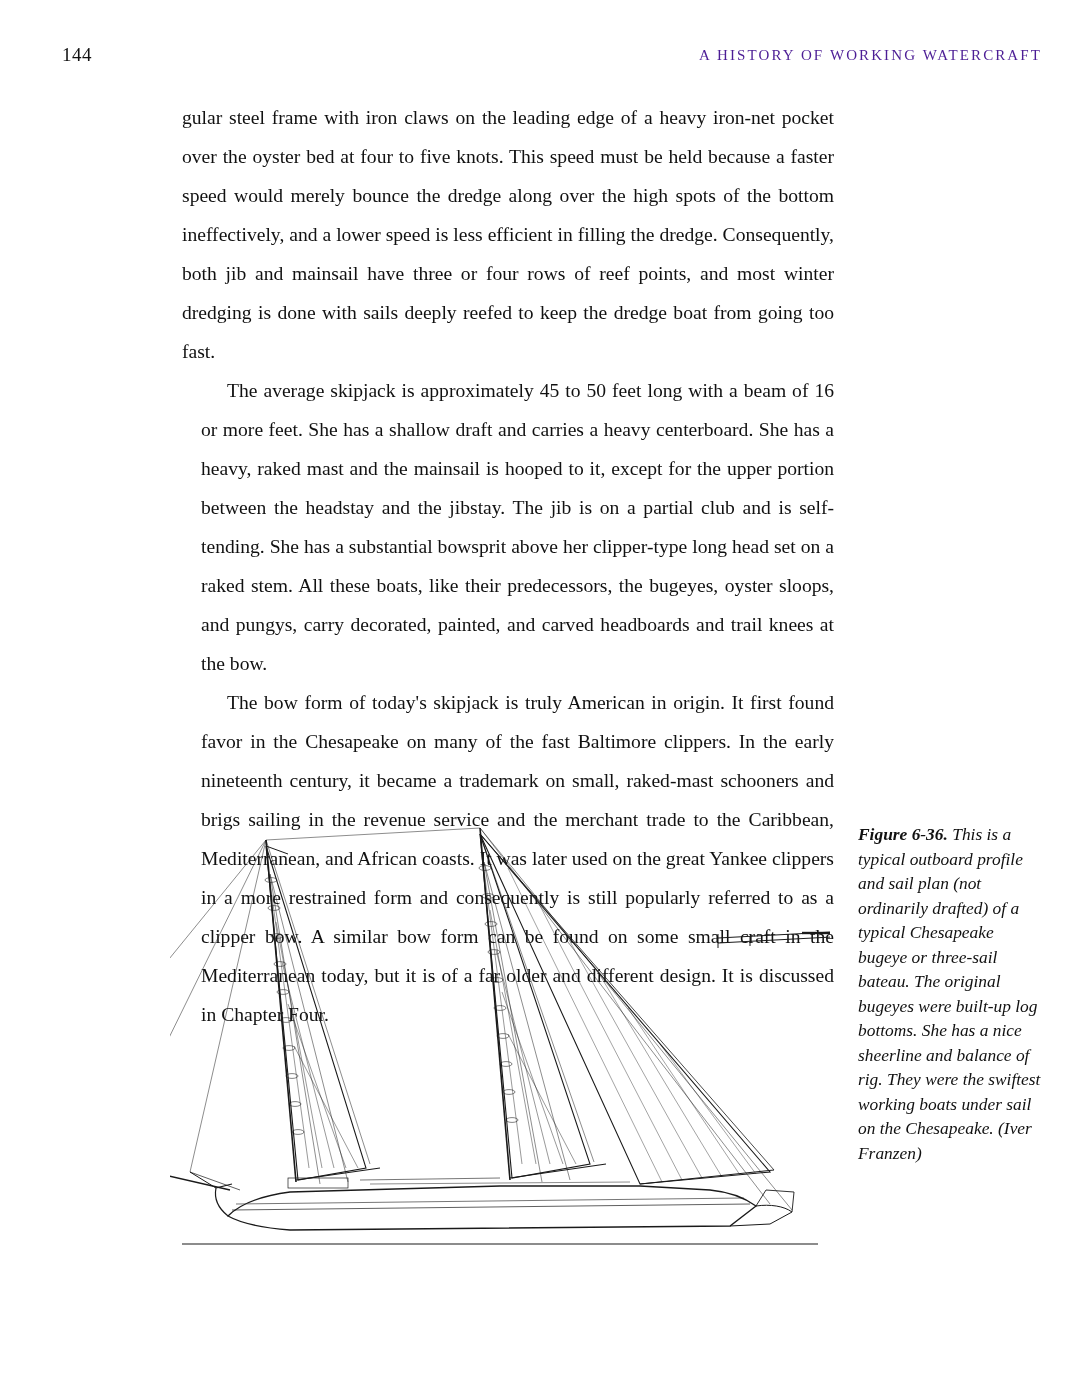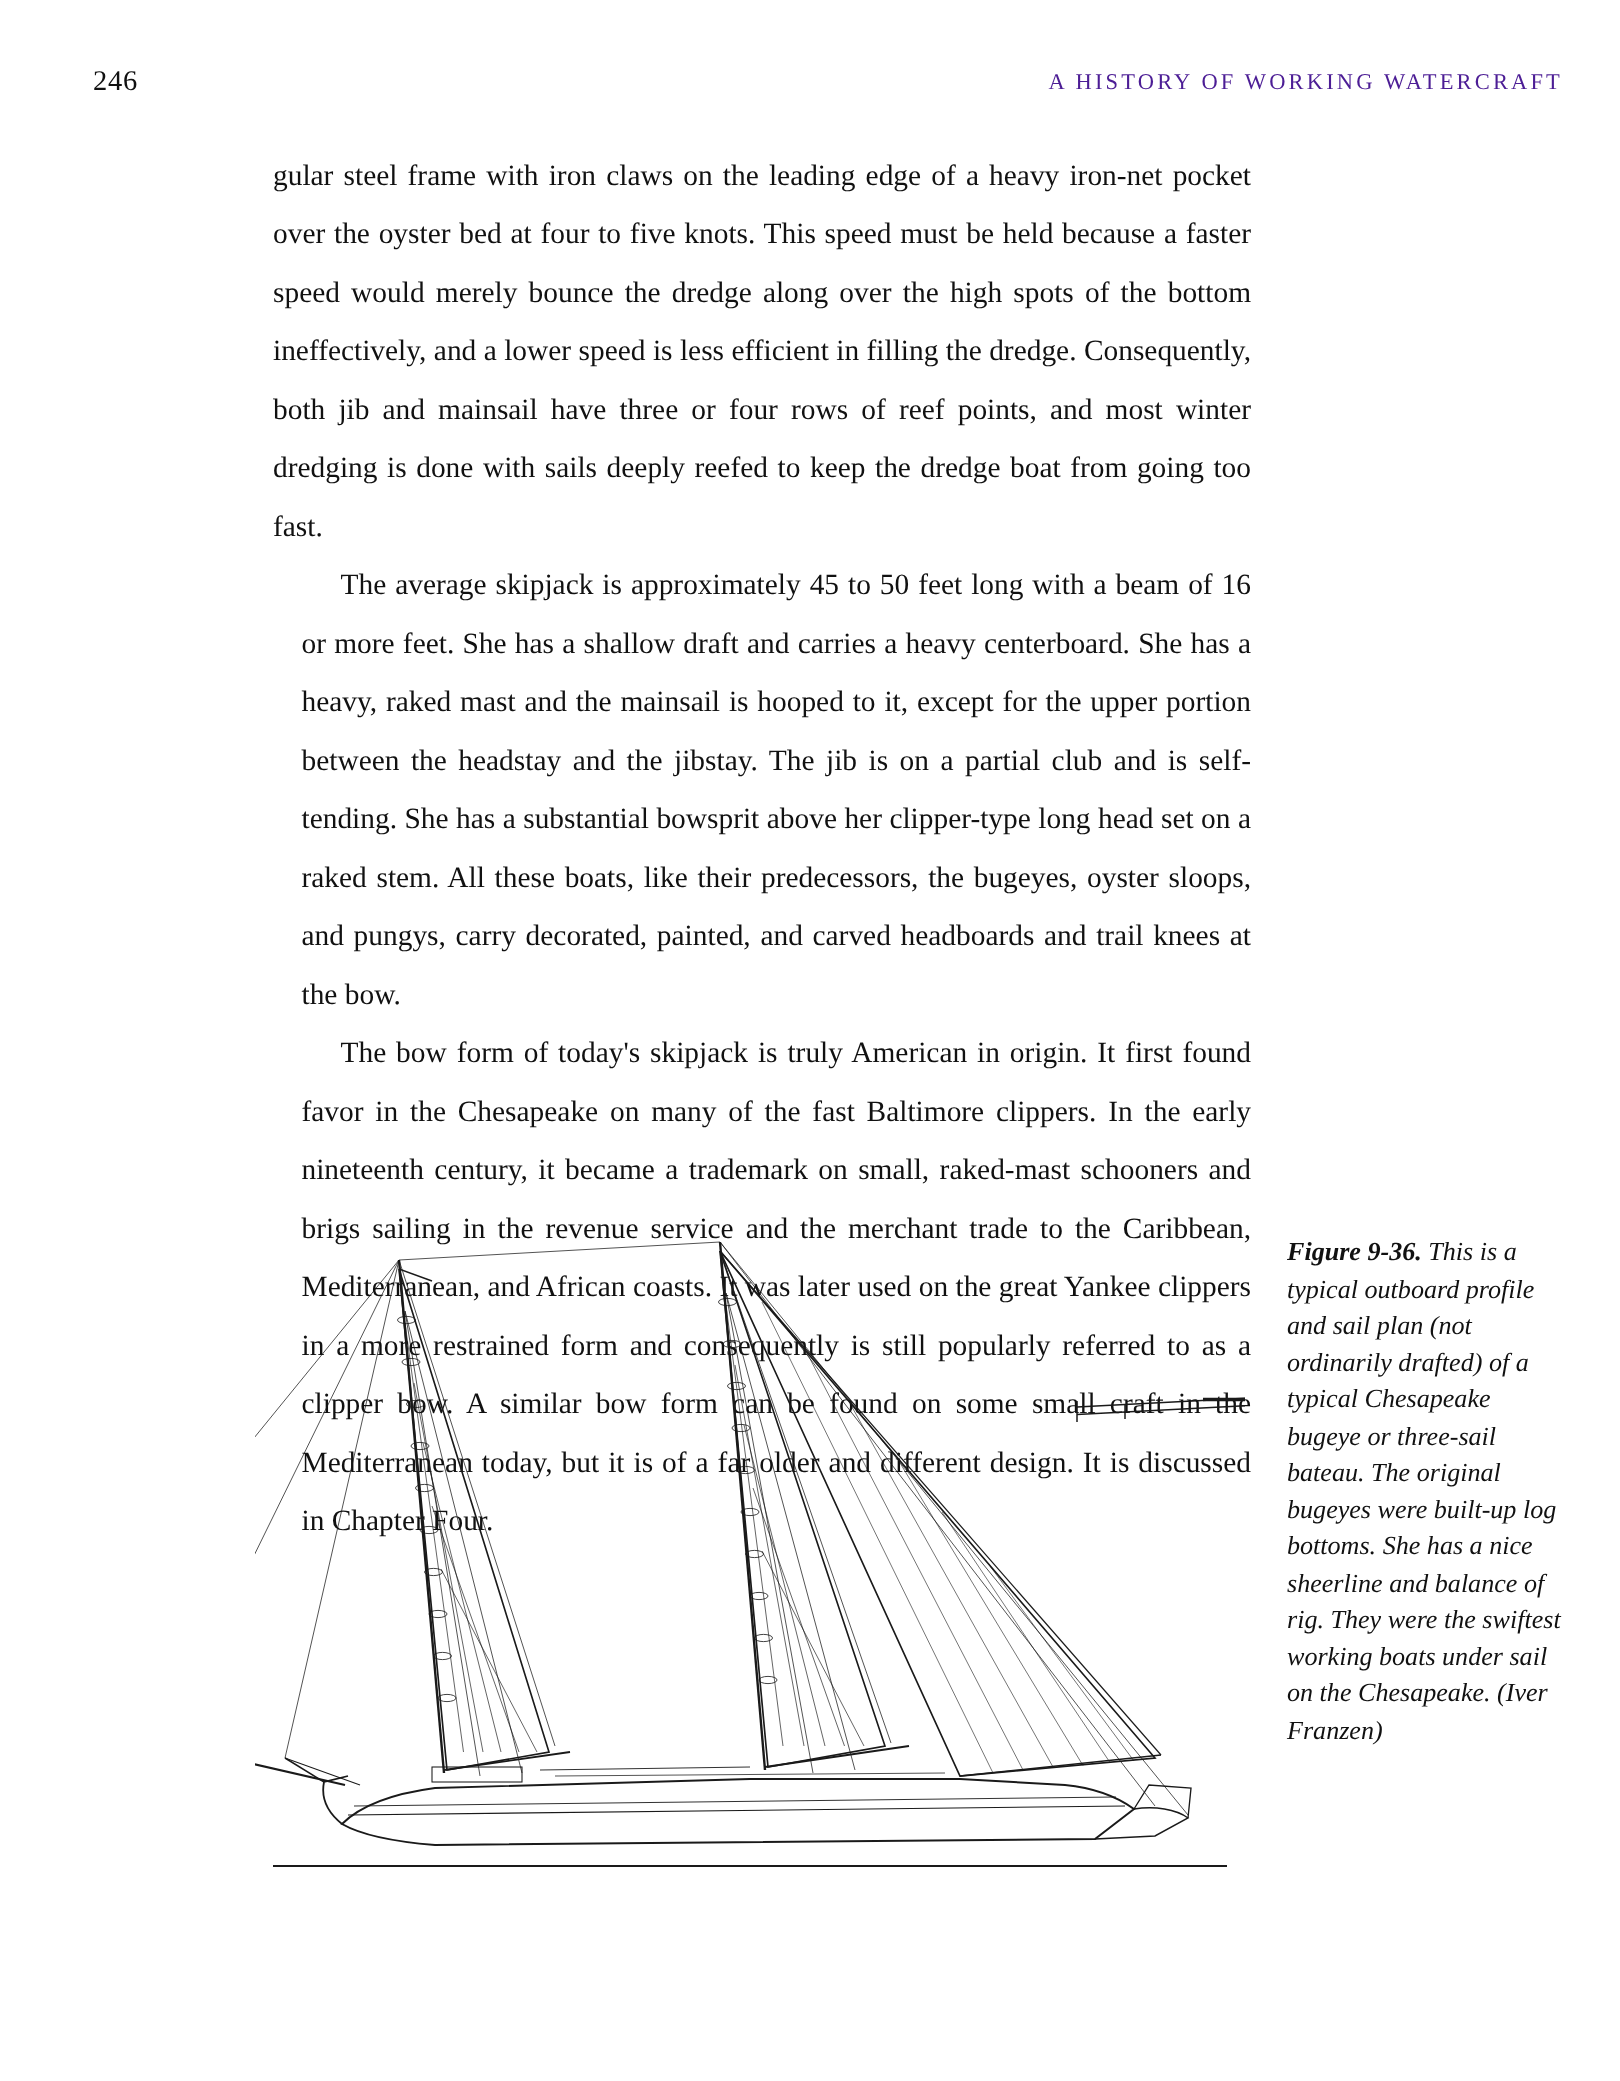--- a/index.html
+++ b/index.html
@@ -96,21 +96,21 @@
     width: 1080px;
     height: 147px;
     pointer-events: none;
   }
 </style>
 </head>
 <body>
 
 <div class="page">
 
-  <div class="folio">246</div>
+  <div class="folio">144</div>
   <div class="running-head">A History of Working Watercraft</div>
 
   <div class="textcol">
     <p>gular steel frame with iron claws on the leading edge of a heavy iron-net pocket over the oyster bed at four to five knots. This speed must be held because a faster speed would merely bounce the dredge along over the high spots of the bottom ineffectively, and a lower speed is less efficient in filling the dredge. Consequently, both jib and mainsail have three or four rows of reef points, and most winter dredging is done with sails deeply reefed to keep the dredge boat from going too fast.</p>
     <p class="indent">The average skipjack is approximately 45 to 50 feet long with a beam of 16 or more feet. She has a shallow draft and carries a heavy centerboard. She has a heavy, raked mast and the mainsail is hooped to it, except for the upper portion between the headstay and the jibstay. The jib is on a partial club and is self-tending. She has a substantial bowsprit above her clipper-type long head set on a raked stem. All these boats, like their predecessors, the bugeyes, oyster sloops, and pungys, carry decorated, painted, and carved headboards and trail knees at the bow.</p>
     <p class="indent">The bow form of today's skipjack is truly American in origin. It first found favor in the Chesapeake on many of the fast Baltimore clippers. In the early nineteenth century, it became a trademark on small, raked-mast schooners and brigs sailing in the revenue service and the merchant trade to the Caribbean, Mediterranean, and African coasts. It was later used on the great Yankee clippers in a more restrained form and consequently is still popularly referred to as a clipper bow. A similar bow form can be found on some small craft in the Mediterranean today, but it is of a far older and different design. It is discussed in Chapter Four.</p>
   </div>
 
   <div class="figure-wrap">
     <svg width="660" height="450" viewBox="0 0 660 450">
@@ -229,21 +229,21 @@
           <line x1="548" y1="131" x2="662" y2="125"></line>
           <line x1="548" y1="122" x2="548" y2="136"></line>
           <line x1="580" y1="124" x2="580" y2="134"></line>
           <line x1="632" y1="121" x2="662" y2="121" stroke-width="2.4"></line>
         </g>
       </g>
     </svg>
   </div>
 
   <div class="caption">
-    <b>Figure 9-36.</b><span> This is a typical outboard profile and sail plan (not ordinarily drafted) of a typical Chesapeake bugeye or three-sail bateau. The original bugeyes were built-up log bottoms. She has a nice sheerline and balance of rig. They were the swiftest working boats under sail on the Chesapeake. (Iver Franzen)</span>
+    <b>Figure 6-36.</b><span> This is a typical outboard profile and sail plan (not ordinarily drafted) of a typical Chesapeake bugeye or three-sail bateau. The original bugeyes were built-up log bottoms. She has a nice sheerline and balance of rig. They were the swiftest working boats under sail on the Chesapeake. (Iver Franzen)</span>
   </div>
 
   <div class="watermark">
     
     
   </div>
 
 </div>
 
 </body></html>

